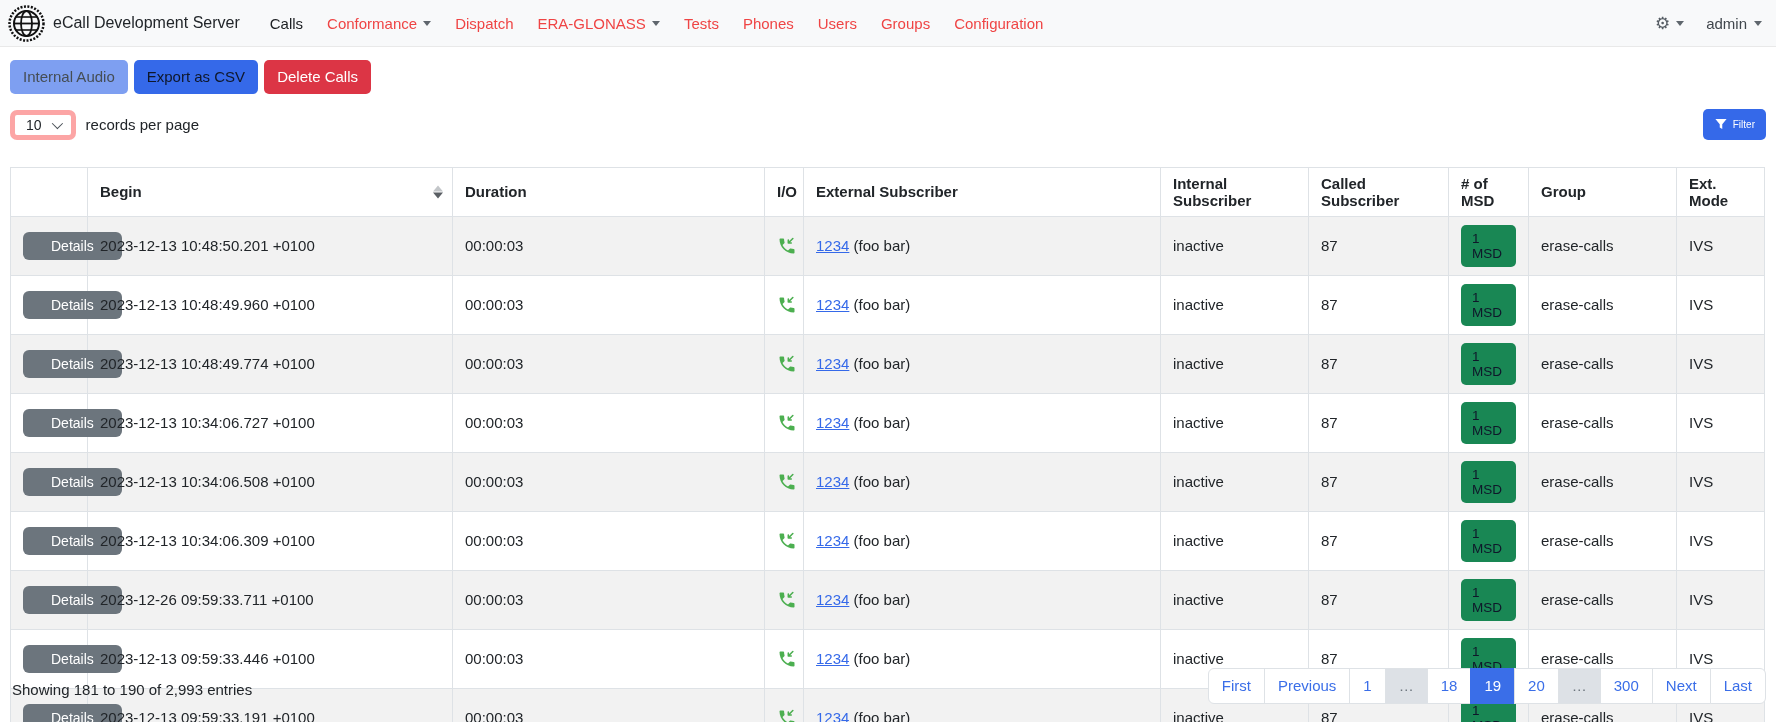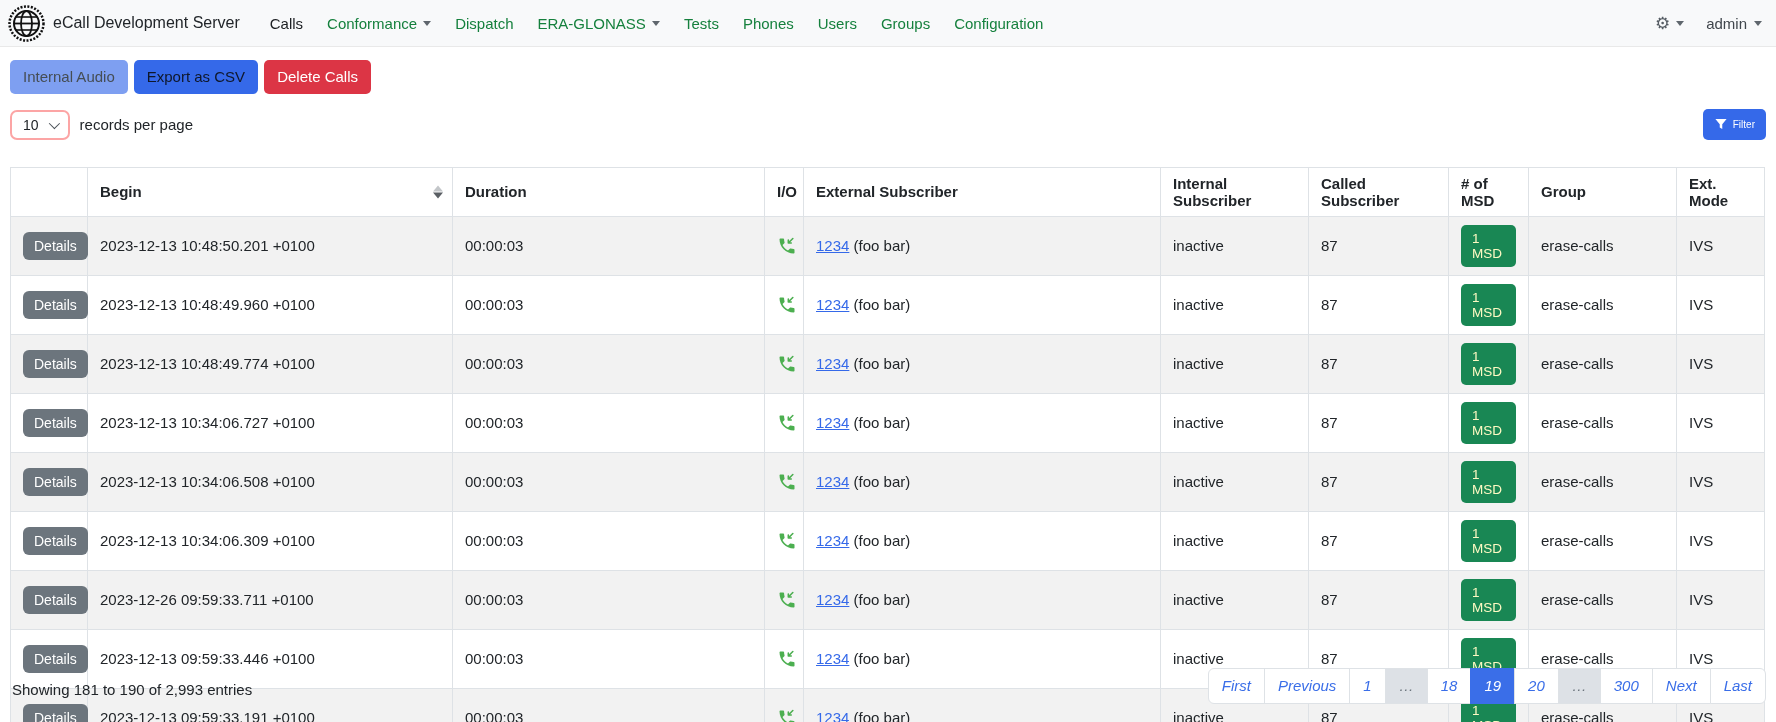--- a/index.html
+++ b/index.html
@@ -18,21 +18,21 @@
     background: #f8f9fa;
     border-bottom: 1px solid #e9e9e9;
     display: flex;
     align-items: center;
     padding: 0 14px 0 8px;
   }
   .logo { width:37px; height:37px; margin-right:8px; flex:0 0 auto; }
   .brand { font-size:16px; color:#212529; margin-right:18px; white-space:nowrap; }
   .nav-items { display:flex; align-items:center; list-style:none; }
   .nav-item {
-    color:#15803d; padding:8px 12px; cursor:pointer; white-space:nowrap;
+    color:#ef4444; padding:8px 12px; cursor:pointer; white-space:nowrap;
     display:flex; align-items:center; gap:6px;
   }
   .nav-item.active { color:#1b1e21; }
   .caret {
     width:0; height:0; display:inline-block;
     border-left:4.5px solid transparent; border-right:4.5px solid transparent;
     border-top:5px solid #5f666d;
   }
   .nav-spacer { flex:1; }
   .nav-right { display:flex; align-items:center; gap:22px; }
@@ -47,21 +47,21 @@
     font-family:"Liberation Sans",sans-serif; cursor:pointer; line-height:1.3;
   }
   .btn-download { background:#7e9ff1; color:#454d54; }
   .btn-export { background:#3569e9; color:#0f172a; }
   .btn-delete { background:#dc3545; color:#fff; }
 
   
   .controls { margin:15px 10px 0 10px; position:relative; height:32px; display:flex; align-items:center; }
   .select-box {
     display:inline-flex; align-items:center; gap:10px;
-    border:2px solid #fca5a5; border-radius:7px; background:#fff;
+    border:5px solid #fca5a5; border-radius:7px; background:#fff;
     padding:5px 11px; cursor:pointer; height:30px;
   }
   .select-box .val { font-size:14px; color:#212529; }
   .chevron {
     width:8px; height:8px; border-right:1.7px solid #495057; border-bottom:1.7px solid #495057;
     transform: rotate(45deg) translateY(-2px); display:inline-block;
   }
   .records-label { margin-left:10px; color:#212529; }
   .btn-filter {
     position:absolute; right:0; top:0;
@@ -88,32 +88,32 @@
   .col-called { width:140px; }
   .col-msd { width:80px; }
   .col-group { width:148px; }
   .col-extmode { width:88px; }
   th.th-io, td.td-io { padding:7px 4px; text-align:center; }
   .sort-icons { position:absolute; right:9px; top:50%; transform:translateY(-50%); display:flex; flex-direction:column; gap:1px; }
   .sort-up { width:0;height:0;border-left:5px solid transparent;border-right:5px solid transparent;border-bottom:6px solid #c3c6c9; }
   .sort-down { width:0;height:0;border-left:5px solid transparent;border-right:5px solid transparent;border-top:6px solid #5a5f64; }
   .btn-details {
     background:#6c757d; color:#fff; border:none; border-radius:6px;
-    padding:6px 11px; font-size:14px; cursor:pointer; font-family:"Liberation Sans",sans-serif;
+    padding:6px 28px; font-size:14px; cursor:pointer; font-family:"Liberation Sans",sans-serif;
   }
   a.ext-link { color:#3569e9; text-decoration:underline; }
   .phone-icon svg { display:block; margin:0 auto; }
   .msd-badge {
-    display:inline-block; background:#198754; color:#fef9c3; border-radius:5px;
+    display:inline-block; background:#198754; color:#0f172a; border-radius:5px;
     padding:6px 11px; font-size:13.5px; cursor:pointer;
   }
 
   
   .showing { position:absolute; left:12px; top:681px; color:#212529; }
-  .pagination { position:absolute; right:10px; top:668px; display:flex;font-style:italic; }
+  .pagination { position:absolute; right:10px; top:668px; display:flex; }
   .page-item {
     border:1px solid #dee2e6; background:#fff; color:#3a6ee8;
     padding:7px 13px; margin-left:-1px; cursor:pointer; font-size:15px; line-height:1.3;
     user-select:none;
   }
   .page-item:first-child { border-top-left-radius:6px; border-bottom-left-radius:6px; margin-left:0; }
   .page-item:last-child { border-top-right-radius:6px; border-bottom-right-radius:6px; }
   .page-item.active { background:#3a6ee8; border-color:#3a6ee8; color:#fff; }
   .page-item.disabled { background:#dde1e6; color:#6c757d; cursor:default; }
 </style>

